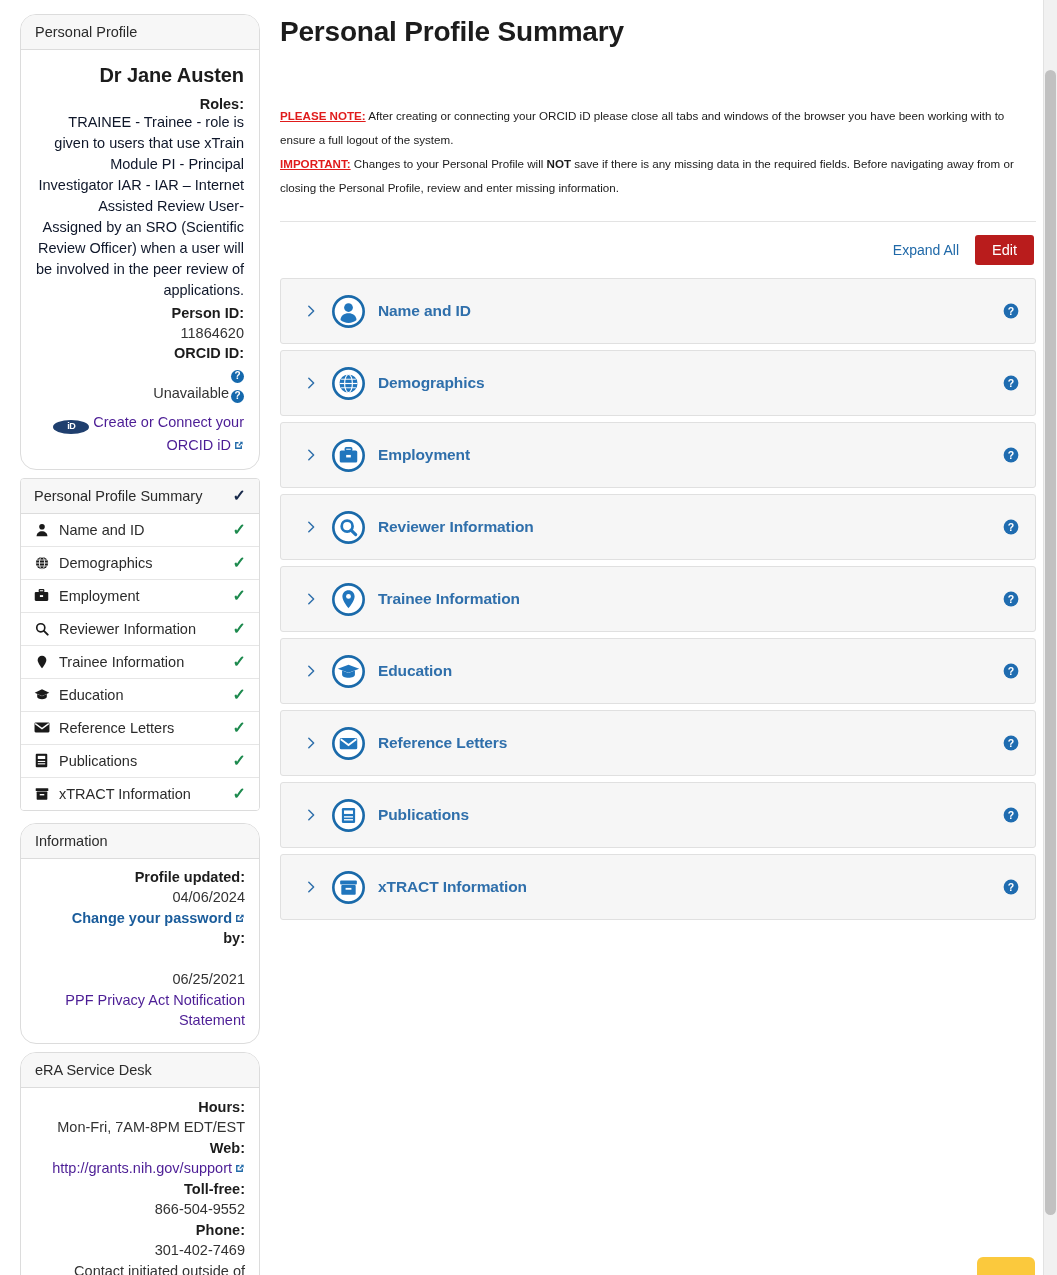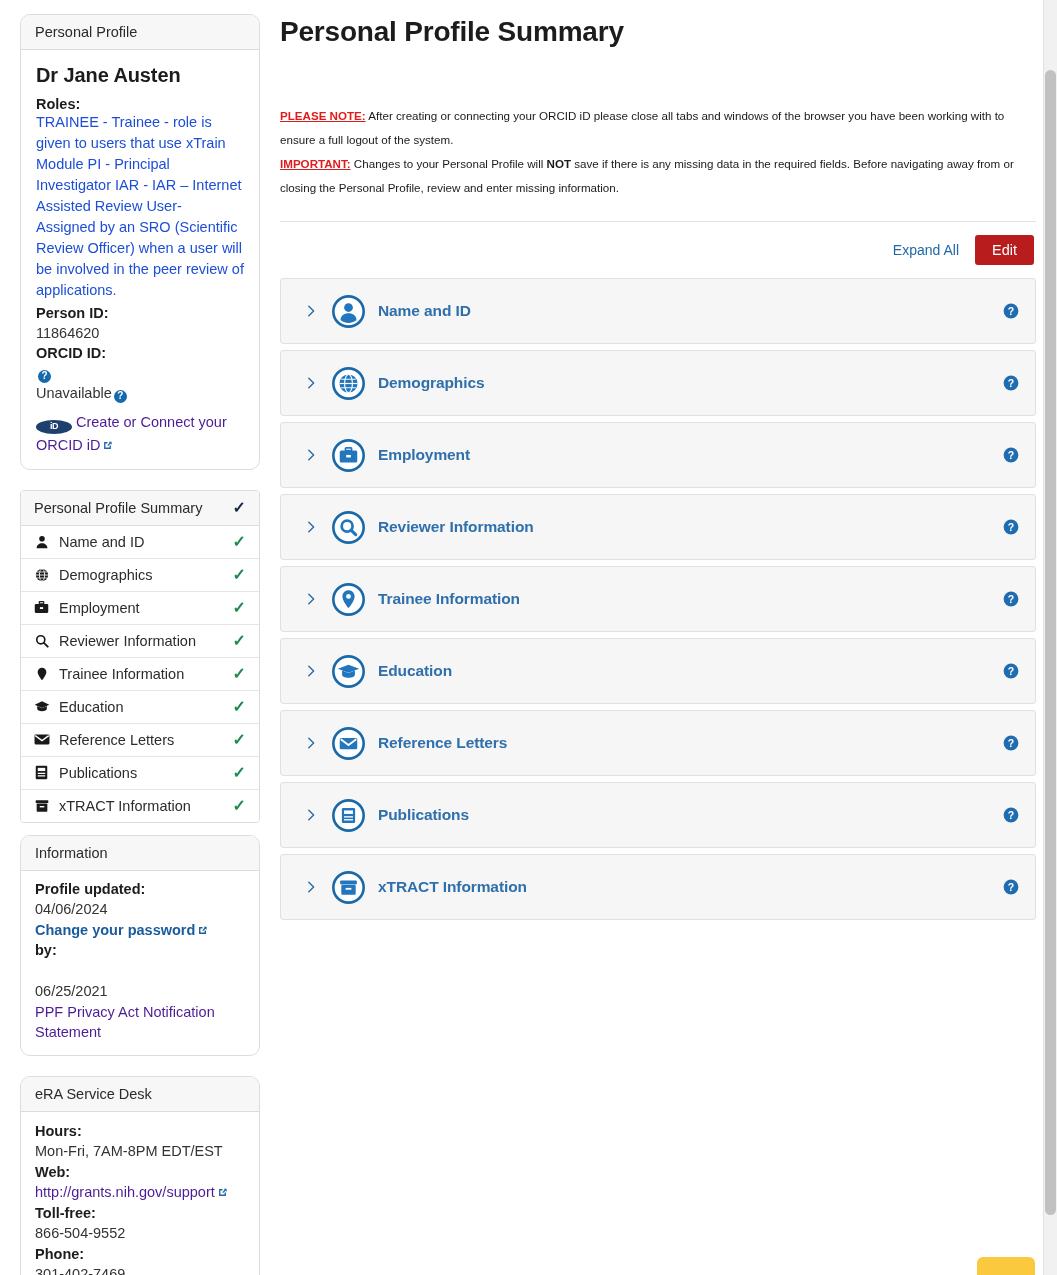--- a/index.html
+++ b/index.html
@@ -11,43 +11,44 @@
     overflow: hidden;
   }
   .page { position: relative; width: 1057px; height: 1275px; background:#fff; }
 
   
   .sidebar {
     position: absolute; left: 20px; top: 14px; width: 240px;
   }
   .card {
     border: 1px solid #dcdcdc;
-    border-radius: 10px;
+    border-radius: 16px;
     background: #ffffff;
-    margin-bottom: 20px;
+    margin-bottom: 8px;
     overflow: hidden;
+    text-align: right;
   }
   .card-head {
     background: #f7f7f7;
     border-bottom: 1px solid #dcdcdc;
     padding: 9px 14px;
     font-size: 14.5px;
     color: #2b2b2b;
     display: flex; align-items: center; justify-content: space-between;
   }
   .card-body { padding: 10px 15px 13px 15px; }
 
   .person-name {
     font-size: 20px; font-weight: 700; color: #1c1c1c;
     margin: 4px 0 9px 0; letter-spacing: -0.1px;
   }
   .lbl { font-weight: 700; color: #1c1c1c; font-size: 14.5px; }
   .val { color: #333; font-size: 14.5px; }
   .roles-text {
-    font-size: 14.5px; color: #1d4ed8; line-height: 21px; margin: 0 0 2px 0;
+    font-size: 14.5px; color: #0f172a; line-height: 21px; margin: 0 0 2px 0;
   }
   .kv { font-size: 14.5px; line-height: 20px; color:#333; }
   .kv .lbl { display:block; }
 
   .help-dot {
     display: inline-flex; align-items:center; justify-content:center;
     width: 13px; height: 13px; border-radius: 50%;
     background: #1569ad; color:#fff; font-size: 10px; font-weight:700;
     line-height:1; vertical-align: -1px; margin-left: 2px;
     font-family: "Liberation Sans", sans-serif;

